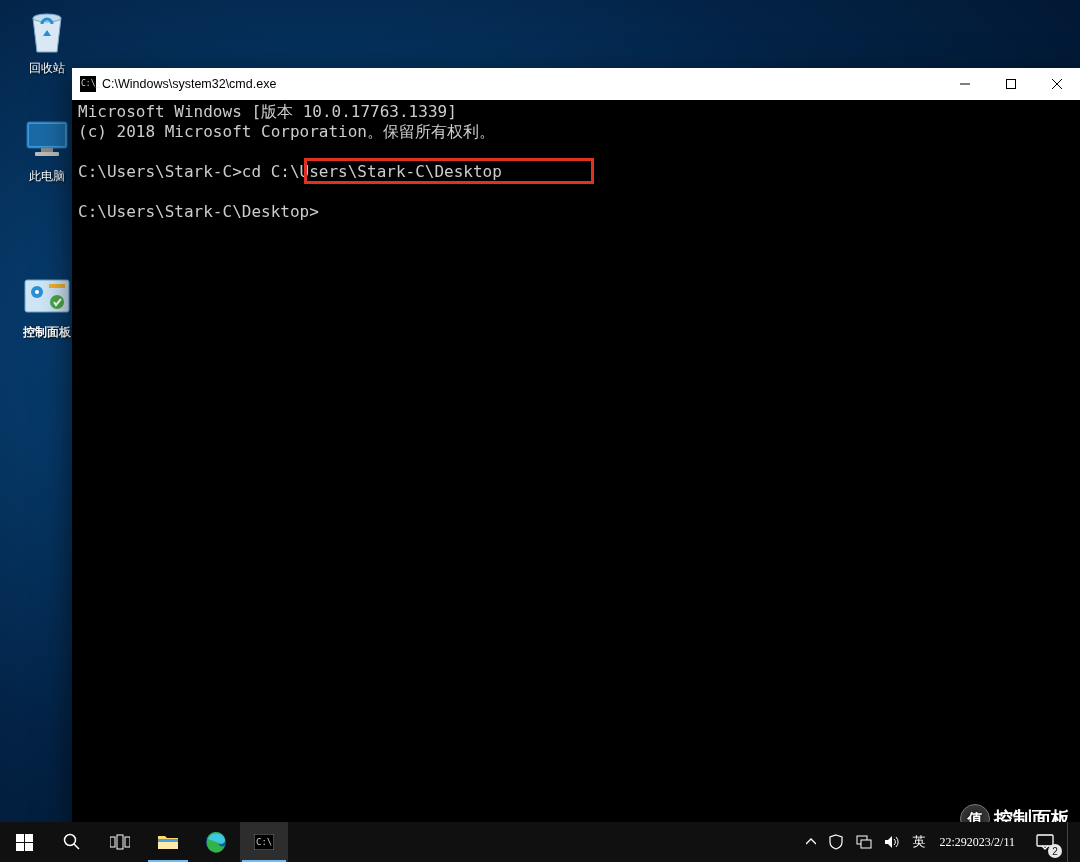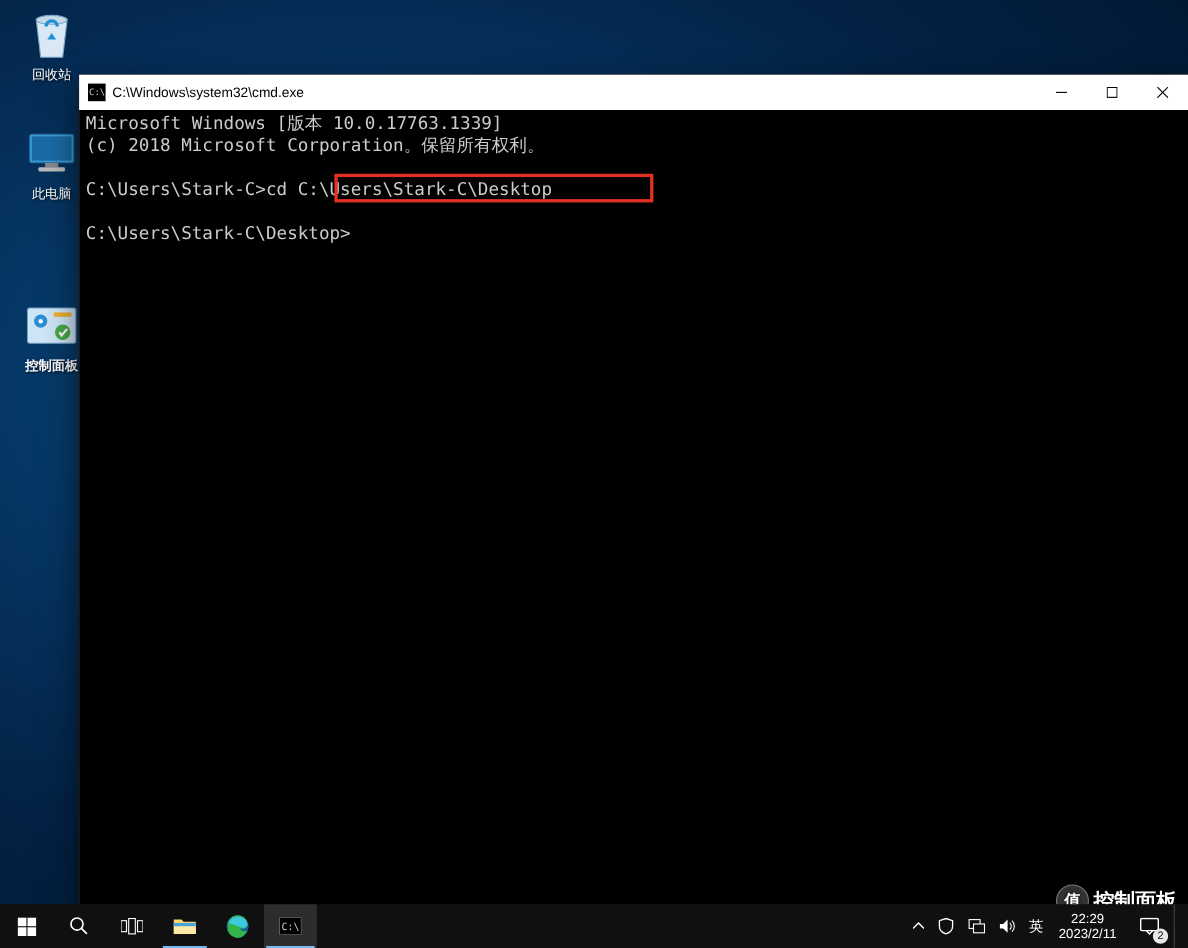--- a/index.html
+++ b/index.html
@@ -106,21 +106,21 @@
     height: 2px; background: #76b9ed;
   }
   .task-btn.running.file::after { background: #76b9ed; left:4px; right:4px;}
   .spacer { flex: 1; }
   .tray { display: flex; align-items: center; }
   .tray-item {
     padding: 0 6px; height: 40px;
     display: flex; align-items: center; justify-content: center;
     font-size: 13px; cursor: pointer;
   }
-  .datetime { flex-direction: column; font-size: 12px; line-height: 14px; padding: 0 8px; text-align:right;}
+  .datetime { font-size: 12px; line-height: 14px; padding: 0 8px; text-align:right;font-family:Liberation Serif, serif;}
   .notif-btn { width: 44px; position: relative; }
   .notif-badge {
     position: absolute; bottom: 4px; right: 5px;
     min-width: 14px; height: 14px; border-radius: 7px;
     background: #e8e8e8; color: #111; font-size: 10px;
     display: flex; align-items: center; justify-content: center;
     padding: 0 3px;
   }
   .show-desktop { width: 6px; border-left: 1px solid #444; }
 

